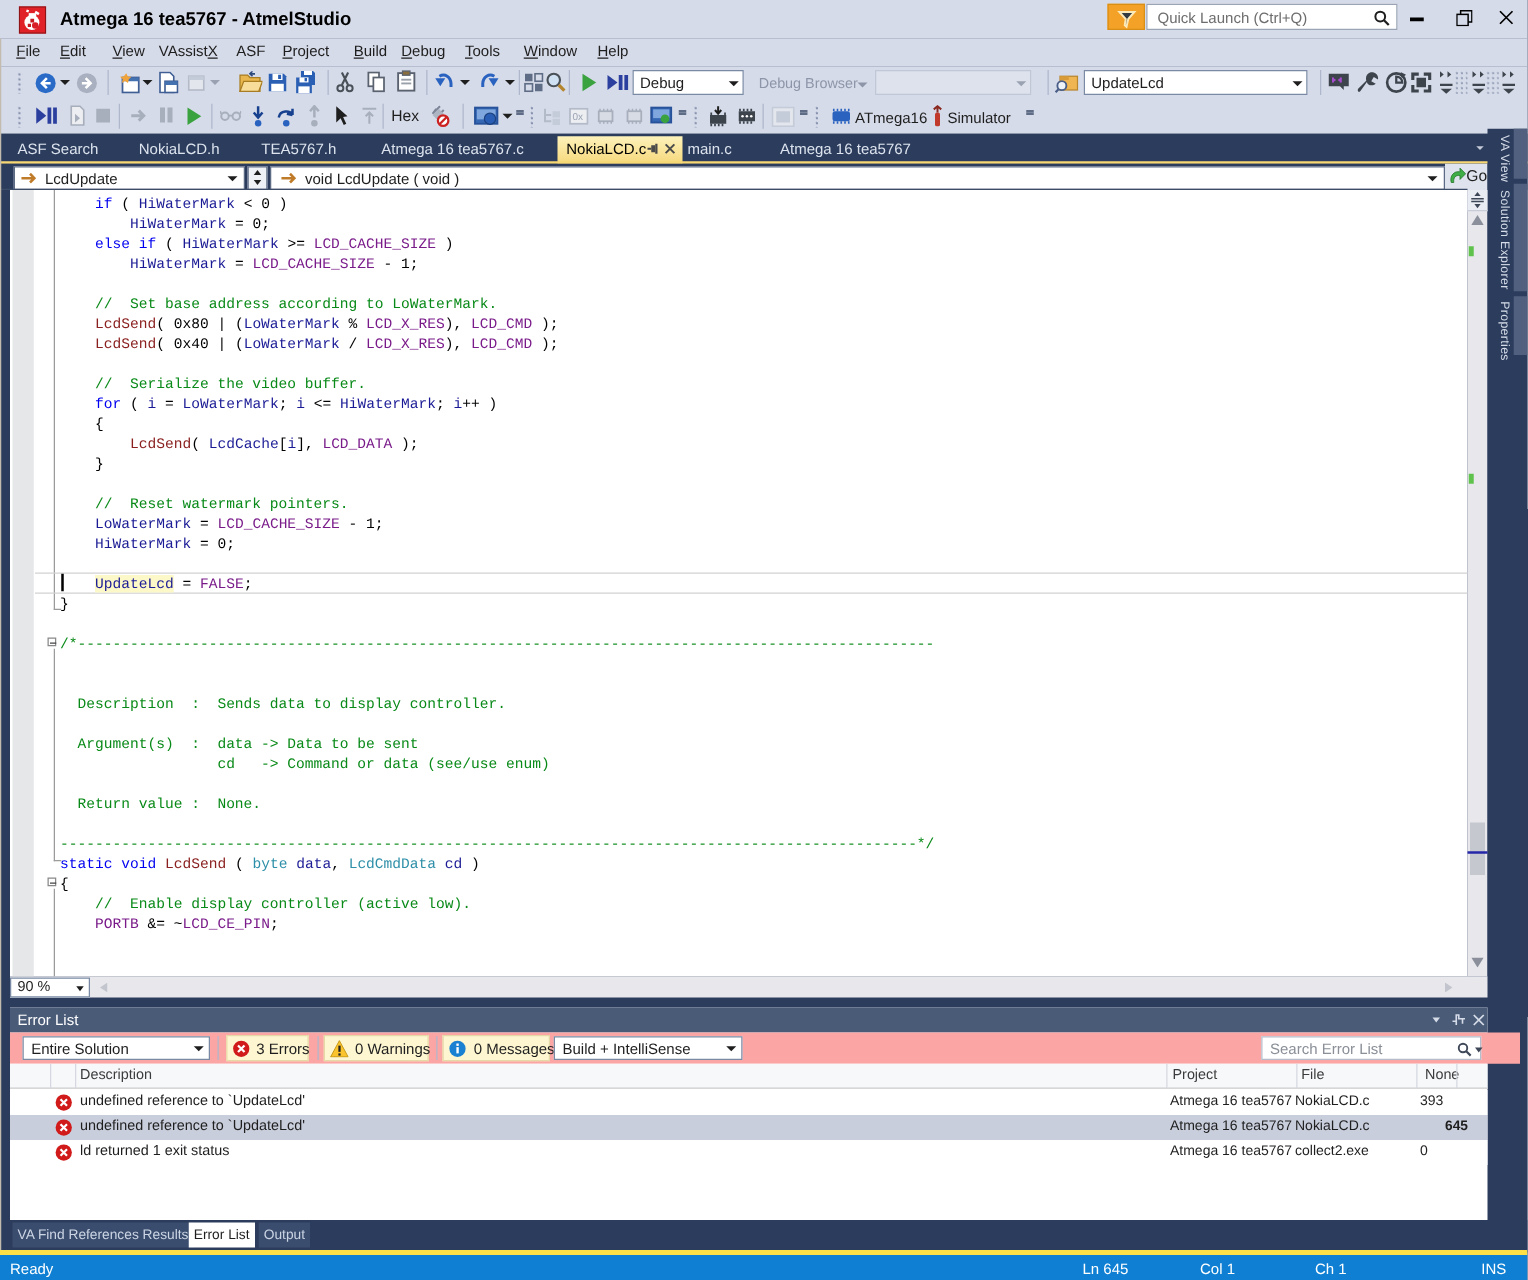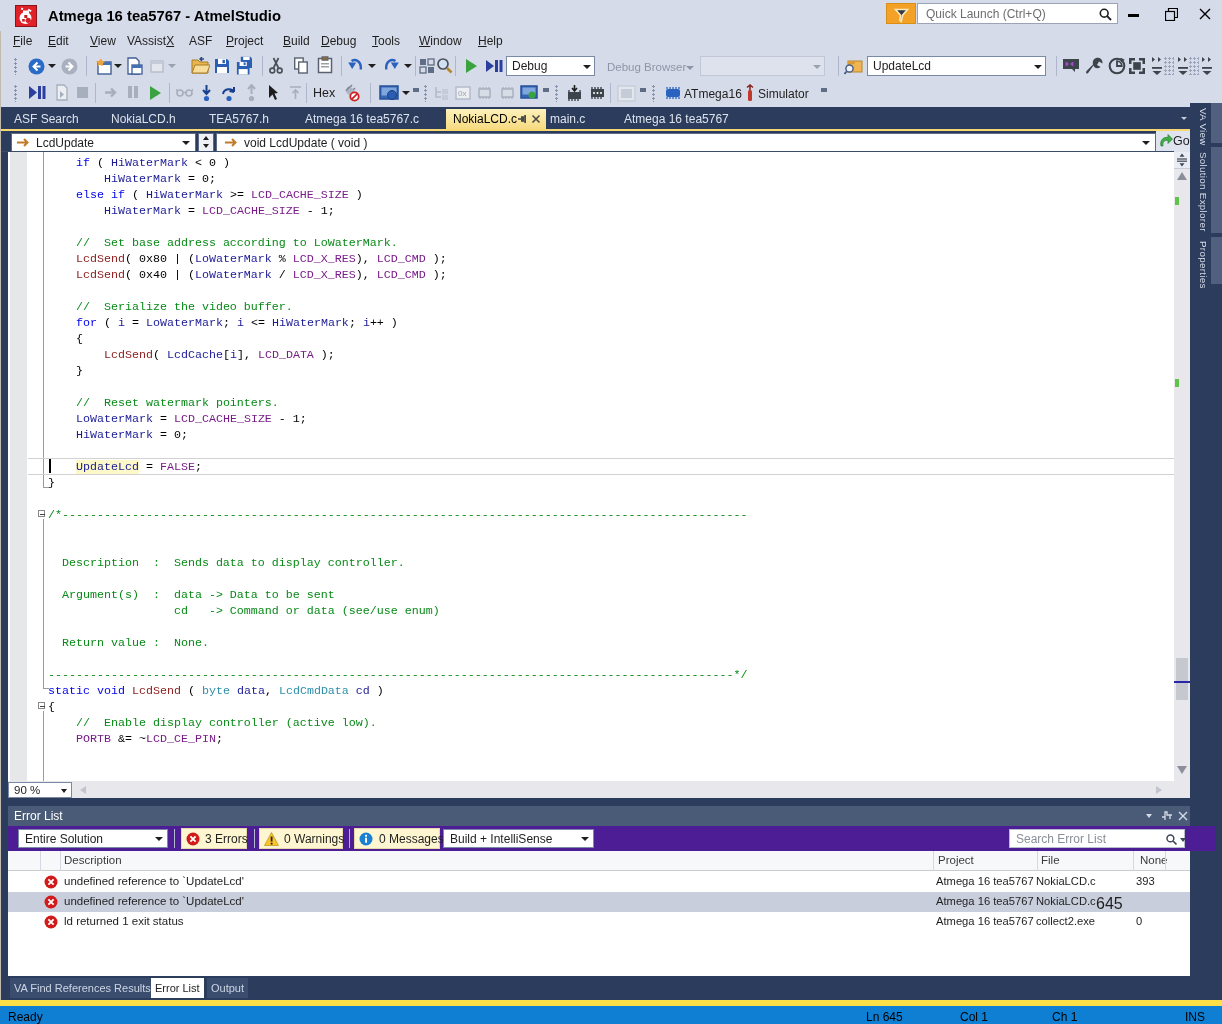--- a/index.html
+++ b/index.html
@@ -44,24 +44,24 @@
 #vscroll { left:1174px; top:152px; width:16px; height:629px; background:#e8e8ec; }
 
 #rightstrip { left:1190px; top:103px; width:32px; height:899px; background:#2c3c5c; }
 .vtab { position:absolute; left:8px; writing-mode:vertical-rl; font-size:9.8px; color:#d5dce8; letter-spacing:0.3px; }
 .vtabbg { position:absolute; left:21px; width:11px; background:#51607e; }
 
 #hscrollrow { left:8px; top:781px; width:1182px; height:17px; background:#e8e8ec; }
 
 #elpanel { left:8px; top:806px; width:1182px; height:170px; background:#fff; }
 #eltitle { left:8px; top:806px; width:1182px; height:20px; background:#4a5b78; color:#fff; font-size:12px; }
-#eltools { left:8px; top:826px; width:1208px; height:25px; background:#4c1d95; }
+#eltools { left:8px; top:826px; width:1208px; height:25px; background:#fca5a5; }
 #bottabs { left:0px; top:976px; width:1222px; height:26px; background:#2c3c5c; }
 .btab { position:absolute; top:2px; height:20px; font-size:11px; color:#ccd5e4; padding:4px 4px 0 4px; }
-#statusbar { left:0; top:1000px; width:1222px; height:24px; border-top:6px solid #fde047; background:#0e7fd2; color:#000000; font-size:12px; }
+#statusbar { left:0; top:1000px; width:1222px; height:24px; border-top:4px solid #fde047; background:#0e7fd2; color:#ffffff; font-size:12px; }
 .sbtxt { position:absolute; top:4px; }
 </style>
 </head>
 <body>
 <div class="abs" style="left:0;top:31px;width:1px;height:969px;background:#c3bbae;z-index:50;"></div>
 <div class="abs" id="titlebar">
 
   <svg class="abs" style="left:15px;top:5px;" width="22" height="22" viewBox="0 0 22 22">
     <rect x="0" y="0" width="22" height="22" fill="#e02228"></rect>
     <rect x="0.5" y="0.5" width="21" height="21" fill="none" stroke="#8c1418" stroke-width="1"></rect>
@@ -535,21 +535,21 @@
   <span class="abs" style="left:1128px;top:3px;font-size:11.2px;color:#1e1e1e;">393</span>
 </div>
 <div class="abs" style="left:8px;top:892px;width:1182px;height:20px;background:#c9cedc;">
   <svg class="abs" style="left:36px;top:3px;" width="14" height="14" viewBox="0 0 14 14">
       <circle cx="7" cy="7" r="6.5" fill="#d11a1a"></circle>
       <path d="M4.4 4.4 L9.6 9.6 M9.6 4.4 L4.4 9.6" stroke="#fff" stroke-width="1.8"></path>
     </svg>
   <span class="abs" style="left:56px;top:3px;font-size:11.5px;color:#1e1e1e;">undefined reference to `UpdateLcd'</span>
   <span class="abs" style="left:928px;top:3px;font-size:11.2px;color:#1e1e1e;">Atmega 16 tea5767</span>
   <span class="abs" style="left:1028px;top:3px;font-size:11.2px;color:#1e1e1e;">NokiaLCD.c</span>
-  <span class="abs" style="left:1088px;top:3px;font-size:16px;color:#1e1e1e;">645</span>
+  <span class="abs" style="left:1148px;top:3px;font-size:11px;color:#1e1e1e;font-weight:bold;">645</span>
 </div>
 <div class="abs" style="left:8px;top:912px;width:1182px;height:20px;background:#fff;">
   <svg class="abs" style="left:36px;top:3px;" width="14" height="14" viewBox="0 0 14 14">
       <circle cx="7" cy="7" r="6.5" fill="#d11a1a"></circle>
       <path d="M4.4 4.4 L9.6 9.6 M9.6 4.4 L4.4 9.6" stroke="#fff" stroke-width="1.8"></path>
     </svg>
   <span class="abs" style="left:56px;top:3px;font-size:11.5px;color:#1e1e1e;">ld returned 1 exit status</span>
   <span class="abs" style="left:928px;top:3px;font-size:11.2px;color:#1e1e1e;">Atmega 16 tea5767</span>
   <span class="abs" style="left:1028px;top:3px;font-size:11.2px;color:#1e1e1e;">collect2.exe</span>
   <span class="abs" style="left:1128px;top:3px;font-size:11.2px;color:#1e1e1e;">0</span>

